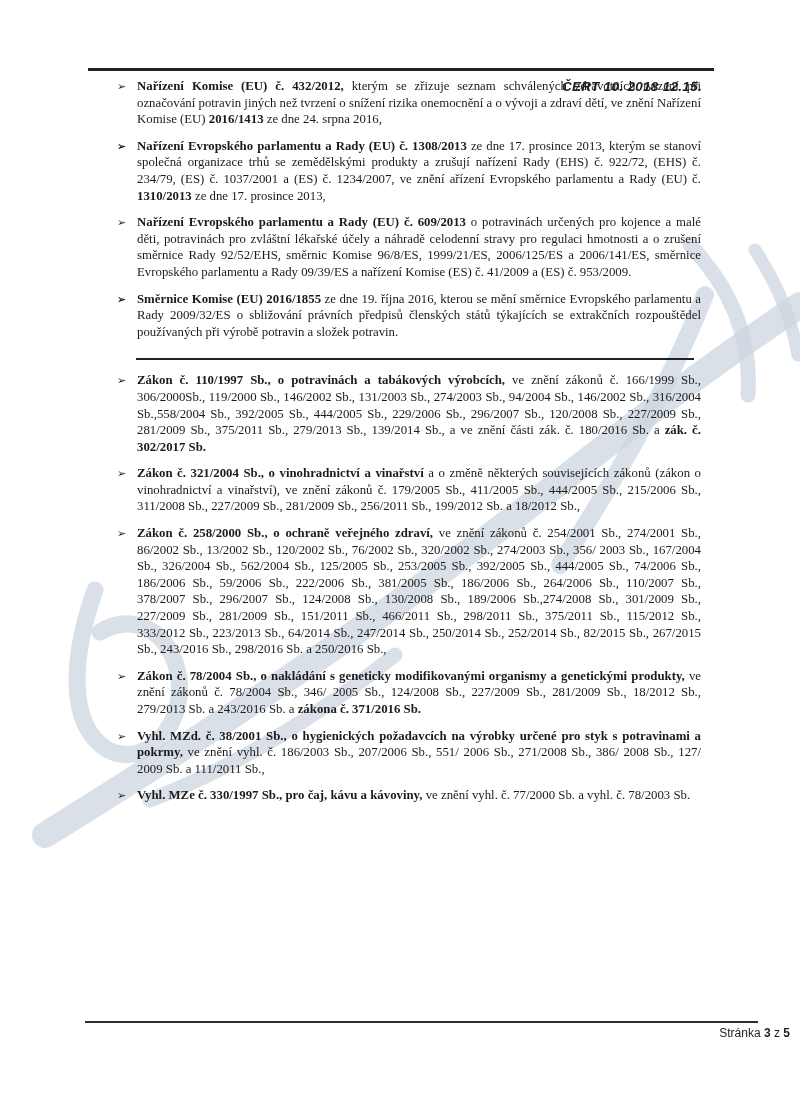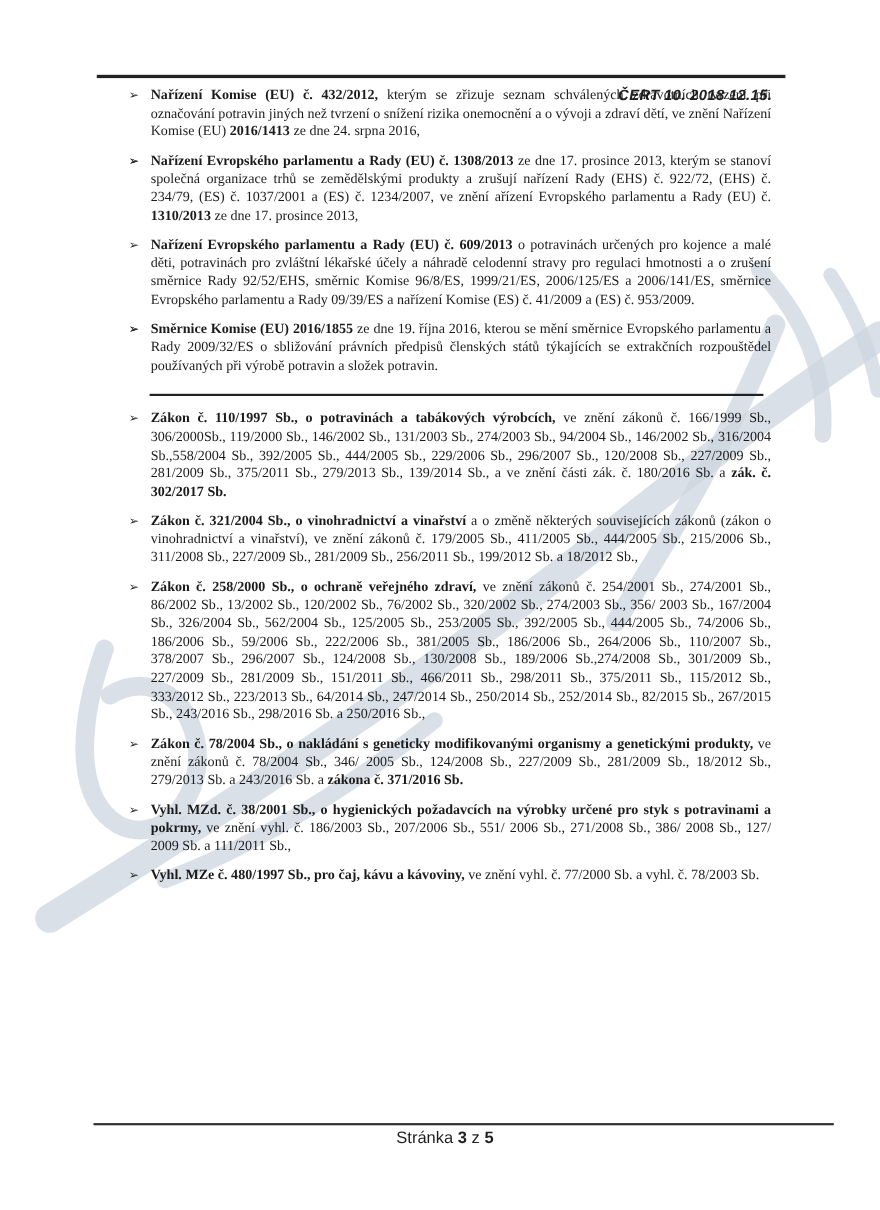--- a/index.html
+++ b/index.html
@@ -29,22 +29,22 @@
     position:relative;padding-left:20px;margin-bottom:10px;
     font-size:12.8px;line-height:16.6px;text-align:justify;
   }
   .bullet{
     position:absolute;left:0;top:1px;font-size:11px;line-height:16px;
     font-family:"DejaVu Sans",sans-serif;color:#1e1e1e;
   }
   .seg-b{font-weight:bold;}
   .section-divider{height:2px;background:#212121;width:558px;margin:18px 0 12px 19px;}
   .footer-text{
-    position:absolute;top:1026px;left:0;width:790px;text-align:center;z-index:1;
-    font-family:"Liberation Sans",sans-serif;font-size:15px;color:#1e1e1e;padding-left:19px;
+    position:absolute;top:1026px;left:0;width:790px;text-align:right;z-index:1;
+    font-family:"Liberation Sans",sans-serif;font-size:12px;color:#1e1e1e;padding-left:19px;
   }
 </style>
 </head>
 <body>
 
 <div class="page">
 
   <svg class="wm" viewBox="0 0 800 1100" aria-hidden="true">
     <path d="M 45 835 C 190 745, 400 610, 575 470 C 670 395, 740 345, 800 305" stroke-width="26"></path>
     <path d="M 560 565 C 615 480, 665 395, 705 295" stroke-width="18"></path>
@@ -67,20 +67,20 @@
         <li class="legal-item"><span class="bullet">➢</span></li>
         <li class="legal-item"><span class="bullet">➢</span><span><span class="seg seg-b">Směrnice Komise (EU) 2016/1855</span><span class="seg"> ze dne 19. října 2016, kterou se mění směrnice Evropského parlamentu a Rady 2009/32/ES o sbližování právních předpisů členských států týkajících se extrakčních rozpouštědel používaných při výrobě potravin a složek potravin.</span></span></li>
       </ul>
     <div class="section-divider"></div>
     <ul class="legal-list">
         <li class="legal-item"><span class="bullet">➢</span><span><span class="seg seg-b">Zákon č. 110/1997 Sb., o potravinách a tabákových výrobcích,</span><span class="seg"> ve znění zákonů č. 166/1999 Sb., 306/2000Sb., 119/2000 Sb., 146/2002 Sb., 131/2003 Sb., 274/2003 Sb., 94/2004 Sb., 146/2002 Sb., 316/2004 Sb.,558/2004 Sb., 392/2005 Sb., 444/2005 Sb., 229/2006 Sb., 296/2007 Sb., 120/2008 Sb., 227/2009 Sb., 281/2009 Sb., 375/2011 Sb., 279/2013 Sb., 139/2014 Sb., a ve znění části zák. č. 180/2016 Sb. a </span><span class="seg seg-b">zák. č. 302/2017 Sb.</span></span></li>
         <li class="legal-item"><span class="bullet">➢</span><span><span class="seg seg-b">Zákon č. 321/2004 Sb., o vinohradnictví a vinařství</span><span class="seg"> a o změně některých souvisejících zákonů (zákon o vinohradnictví a vinařství), ve znění zákonů č. 179/2005 Sb., 411/2005 Sb., 444/2005 Sb., 215/2006 Sb., 311/2008 Sb., 227/2009 Sb., 281/2009 Sb., 256/2011 Sb., 199/2012 Sb. a 18/2012 Sb.,</span></span></li>
         <li class="legal-item"><span class="bullet">➢</span><span><span class="seg seg-b">Zákon č. 258/2000 Sb., o ochraně veřejného zdraví,</span><span class="seg"> ve znění zákonů č. 254/2001 Sb., 274/2001 Sb., 86/2002 Sb., 13/2002 Sb., 120/2002 Sb., 76/2002 Sb., 320/2002 Sb., 274/2003 Sb., 356/ 2003 Sb., 167/2004 Sb., 326/2004 Sb., 562/2004 Sb., 125/2005 Sb., 253/2005 Sb., 392/2005 Sb., 444/2005 Sb., 74/2006 Sb., 186/2006 Sb., 59/2006 Sb., 222/2006 Sb., 381/2005 Sb., 186/2006 Sb., 264/2006 Sb., 110/2007 Sb., 378/2007 Sb., 296/2007 Sb., 124/2008 Sb., 130/2008 Sb., 189/2006 Sb.,274/2008 Sb., 301/2009 Sb., 227/2009 Sb., 281/2009 Sb., 151/2011 Sb., 466/2011 Sb., 298/2011 Sb., 375/2011 Sb., 115/2012 Sb., 333/2012 Sb., 223/2013 Sb., 64/2014 Sb., 247/2014 Sb., 250/2014 Sb., 252/2014 Sb., 82/2015 Sb., 267/2015 Sb., 243/2016 Sb., 298/2016 Sb. a 250/2016 Sb.,</span></span></li>
         <li class="legal-item"><span class="bullet">➢</span><span><span class="seg seg-b">Zákon č. 78/2004 Sb., o nakládání s geneticky modifikovanými organismy a genetickými produkty,</span><span class="seg"> ve znění zákonů č. 78/2004 Sb., 346/ 2005 Sb., 124/2008 Sb., 227/2009 Sb., 281/2009 Sb., 18/2012 Sb., 279/2013 Sb. a 243/2016 Sb. a </span><span class="seg seg-b">zákona č. 371/2016 Sb.</span></span></li>
         <li class="legal-item"><span class="bullet">➢</span><span><span class="seg seg-b">Vyhl. MZd. č. 38/2001 Sb., o hygienických požadavcích na výrobky určené pro styk s potravinami a pokrmy,</span><span class="seg"> ve znění vyhl. č. 186/2003 Sb., 207/2006 Sb., 551/ 2006 Sb., 271/2008 Sb., 386/ 2008 Sb., 127/ 2009 Sb. a  111/2011 Sb.,</span></span></li>
-        <li class="legal-item"><span class="bullet">➢</span><span><span class="seg seg-b">Vyhl. MZe č. 480/1997 Sb., pro čaj, kávu a kávoviny,</span><span class="seg"> ve znění vyhl. č. 77/2000 Sb. a vyhl. č. 78/2003 Sb.</span></span></li>
+        <li class="legal-item"><span class="bullet">➢</span><span><span class="seg seg-b">Vyhl. MZe č. 330/1997 Sb., pro čaj, kávu a kávoviny,</span><span class="seg"> ve znění vyhl. č. 77/2000 Sb. a vyhl. č. 78/2003 Sb.</span></span></li>
       </ul>
   </div>
 
   <div class="rule rule-footer"></div>
   <div class="footer-text"><span class="seg">Stránka </span><span class="seg seg-b">3</span><span class="seg"> z </span><span class="seg seg-b">5</span></div>
 
 </div>
 
 </body></html>

